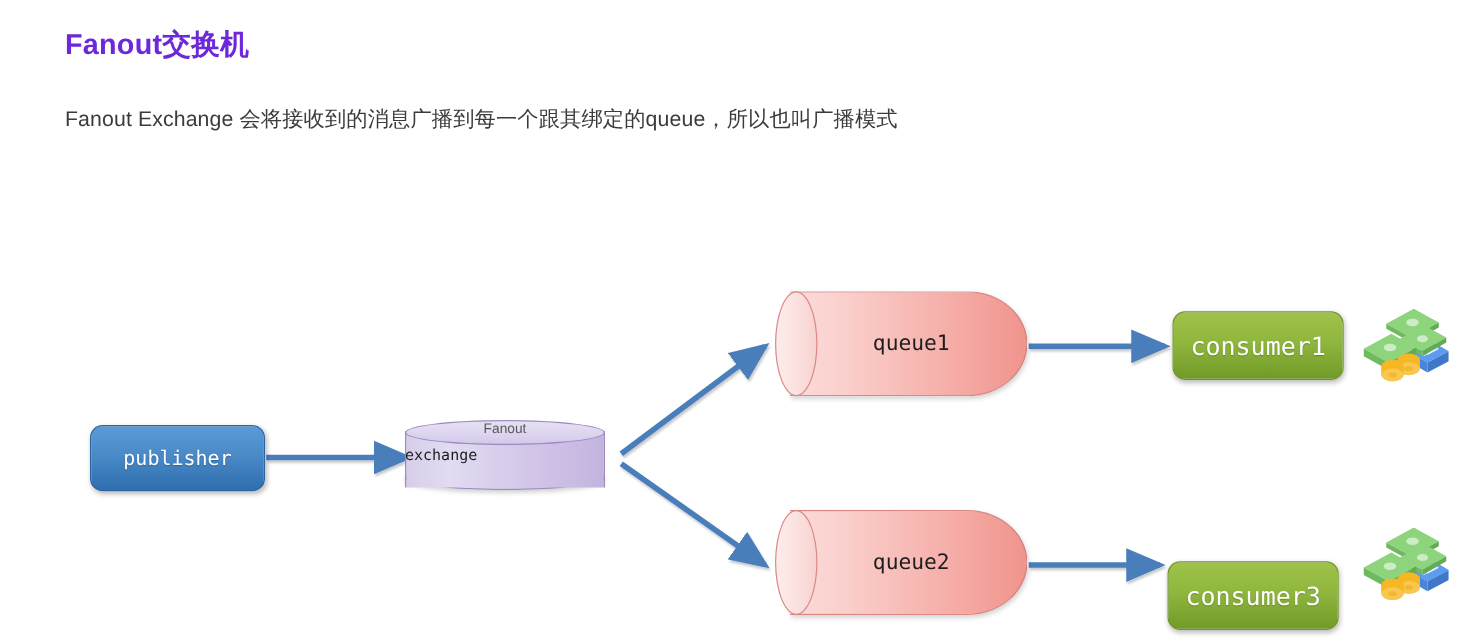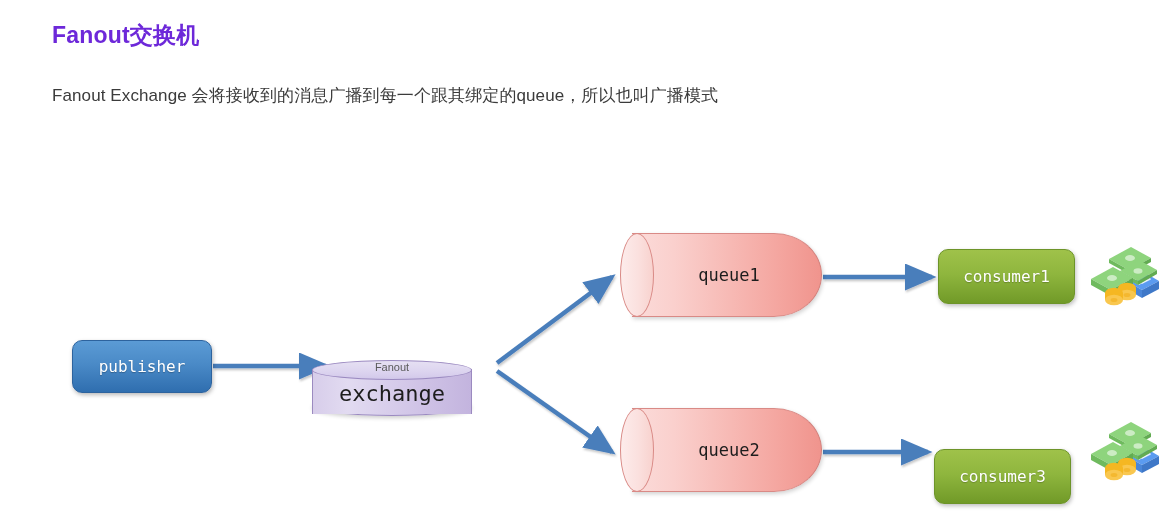--- a/index.html
+++ b/index.html
@@ -76,35 +76,34 @@
     box-shadow: 1px 2px 4px rgba(0,0,0,0.28);
     text-shadow: 0 1px 1px rgba(0,0,0,0.25);
   }
 
   
   .consumer-node {
     width: 137px;
     height: 55px;
     background: linear-gradient(180deg, #9fc24a 0%, #8fb63e 45%, #719a28 100%);
     border: 1px solid #6d9429;
-    font-size: 16px;
+    font-size: 20px;
     box-shadow: 1px 2px 4px rgba(0,0,0,0.26);
     text-shadow: 0 1px 1px rgba(0,0,0,0.22);
   }
   #node-consumer1 { left: 938px; top: 249px; }
   #node-consumer3 { left: 934px; top: 449px; }
 
   
   #node-exchange {
     position: absolute;
-    left: 312px;
+    left: 324px;
     top: 336px;
     width: 176px;
     height: 62px;
-    margin-top: 24px;
   }
   .cyl-v-body {
     position: absolute;
     left: 0;
     top: 9px;
     width: 160px;
     height: 45px;
     background: linear-gradient(90deg, #d7cdea 0%, #e2dbf1 22%, #cfc2e6 70%, #c3b4de 100%);
     border-left: 1px solid #9b8ac0;
     border-right: 1px solid #9b8ac0;
@@ -142,22 +141,21 @@
     font-size: 11px;
     color: #5a5a5a;
     font-family: "Liberation Sans", sans-serif;
     z-index: 4;
   }
   .cyl-v-label {
     position: absolute;
     left: 0;
     top: 21px;
     width: 160px;
-    text-align: center;
-    font-size: 22px;
+    font-size: 12px;
     color: #1d1d1d;
     font-family: "DejaVu Sans Mono", monospace;
     z-index: 4;
   }
 
   
   .queue-node {
     position: absolute;
     width: 202px;
     height: 88px;

